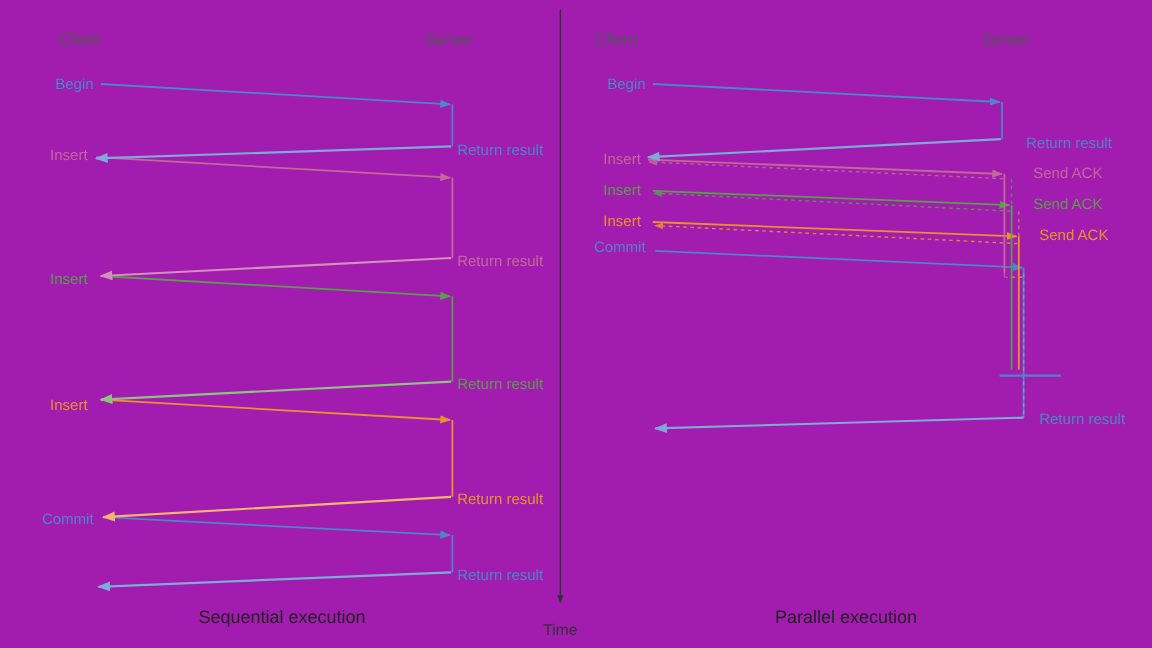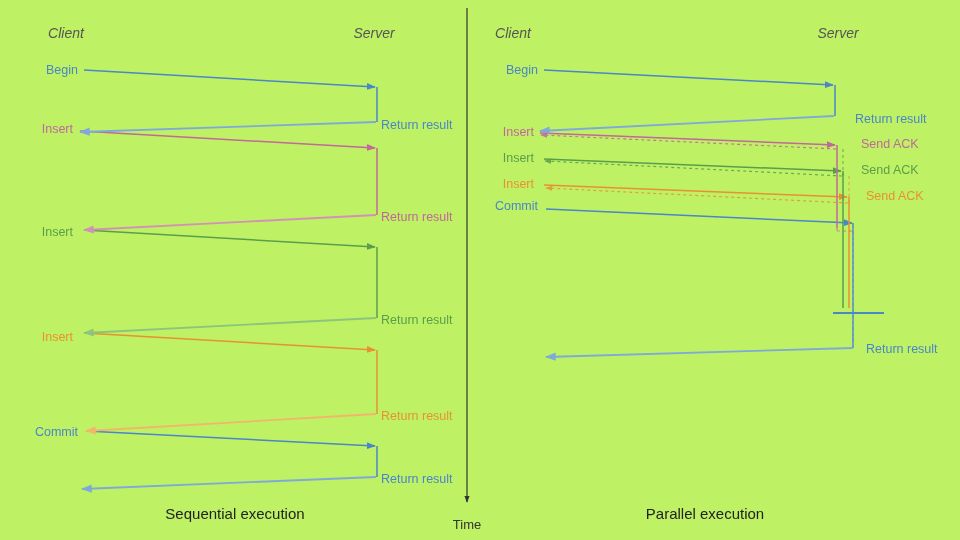--- a/index.html
+++ b/index.html
@@ -4,21 +4,21 @@
 <style>
   html, body {
     margin: 0;
     padding: 0;
     background: #ffffff;
   }
   #stage {
     position: relative;
     width: 960px;
     height: 540px;
-    background: #bef264;
+    background: #a21caf;
     overflow: hidden;
     font-family: "Liberation Sans", sans-serif;
   }
   svg.diagram {
     position: absolute;
     left: 0;
     top: 0;
     width: 960px;
     height: 540px;
   }

